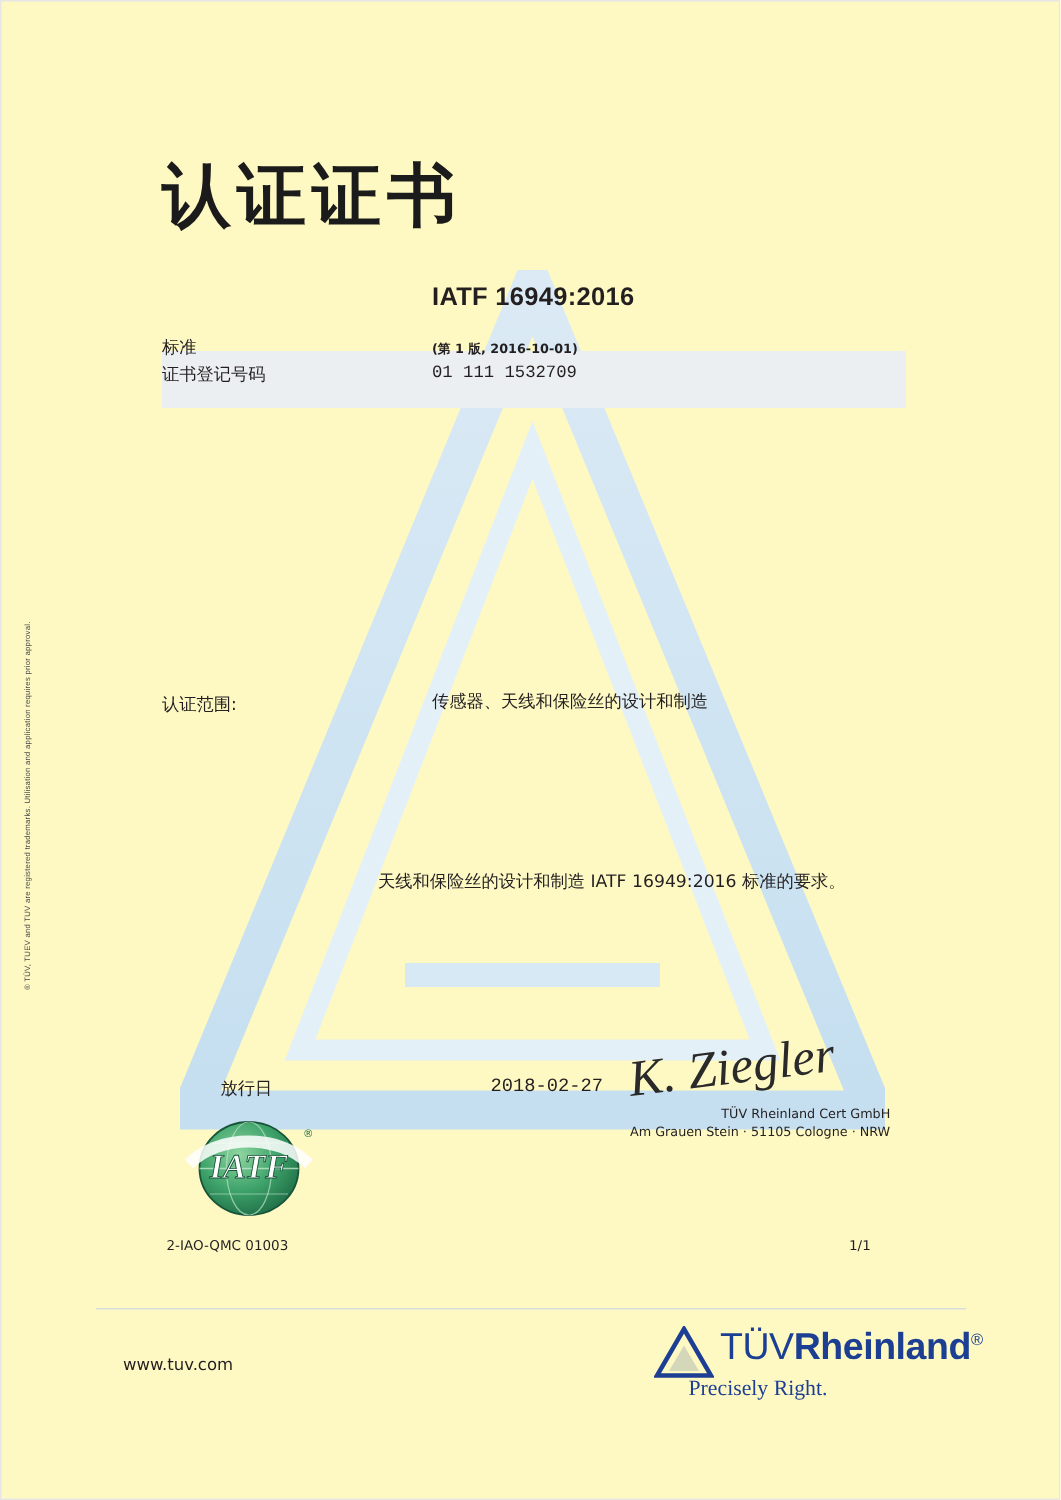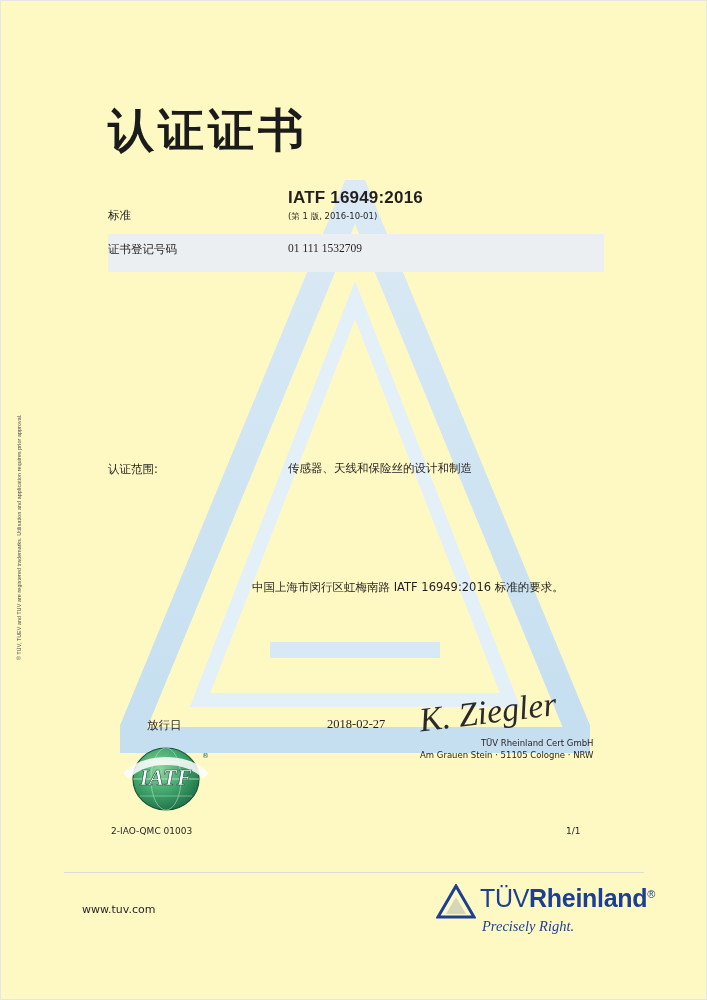--- a/index.html
+++ b/index.html
@@ -89,38 +89,38 @@
     gap: 40px;
   }
   .lbl {
     font-family: "DejaVu Sans", sans-serif;
     font-size: 11.5px;
     color: #231f20;
     width: 140px;
     flex: 0 0 140px;
   }
   .val {
-    font-family: Liberation Serif, serif;
+    font-family: Liberation Mono, monospace;
     font-size: 11.5px;
     color: #231f20;
     line-height: 17px;
   }
 
   .std-row { left: 108px; top: 188px; }
   .std-name {
     font-family: Liberation Sans, sans-serif;
     font-size: 17px;
     font-weight: bold;
     letter-spacing: 0.2px;
   }
   .std-sub {
     font-family: "DejaVu Sans", sans-serif;
     font-size: 8.5px;
-    font-weight: normal;
-    margin-top: 3px;
+    font-weight: bold;
+    margin-top: 19px;
   }
 
   .reg-row { left: 108px; top: 240px; }
   .iatf-row { left: 108px; top: 256px; }
 
   .holder-row { left: 108px; top: 306px; }
   .holder-lines div { line-height: 18px; }
 
   .scope-row { left: 108px; top: 460px; }
 
@@ -212,24 +212,23 @@
     letter-spacing: -0.3px;
     white-space: nowrap;
   }
   .tuv-name b { font-weight: bold; }
   .tuv-reg {
     font-size: 11px;
     vertical-align: super;
   }
   .tuv-tag {
     position: absolute;
-    left: 482px;
+    left: 459px;
     top: 918px;
     font-family: "Liberation Serif", serif;
-    font-style: italic;
     font-size: 14.5px;
     color: #1c3f94;
   }
   .tuv-mark {
     position: absolute;
     left: 436px;
     top: 884px;
     width: 40px;
     height: 36px;
   }
@@ -270,21 +269,21 @@
     <div class="val">01 111 1532709</div>
   </div>
 
 
 
   <div class="row scope-row">
     <div class="lbl">认证范围:</div>
     <div class="val">传感器、天线和保险丝的设计和制造</div>
   </div>
 
-  <div class="statement">中国上海市闵行区虹梅南路 IATF 16949:2016 标准的要求。</div>
+  <div class="statement">天线和保险丝的设计和制造 IATF 16949:2016 标准的要求。</div>
 
 
   <div class="row release-row">
     <div class="lbl">放行日</div>
     <div class="val release-val">2018-02-27</div>
   </div>
 
   <div class="signature">K. Ziegler</div>
   <div class="sig-org">
     <div>TÜV Rheinland Cert GmbH</div>

